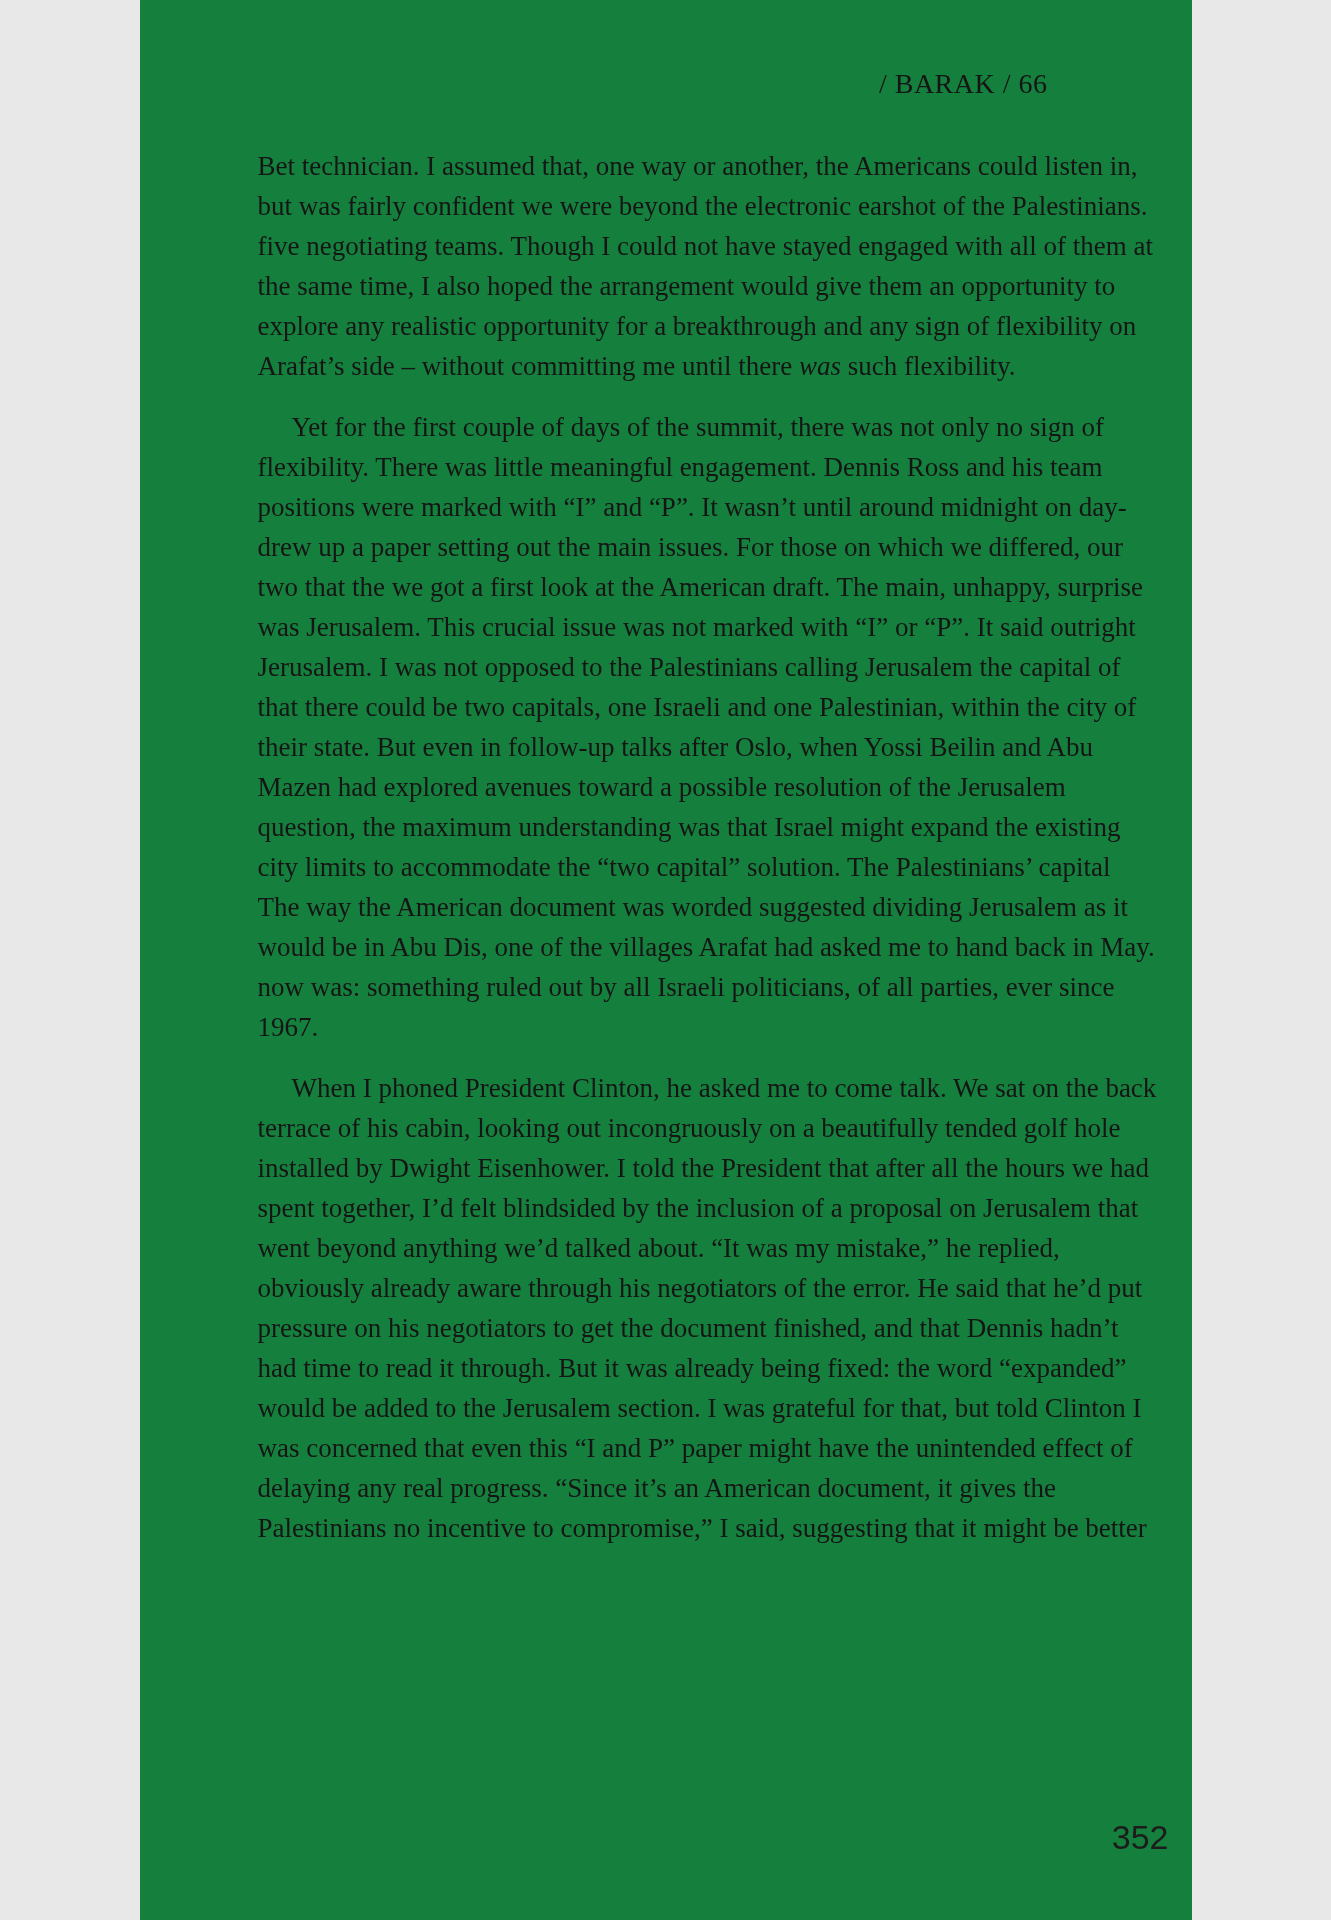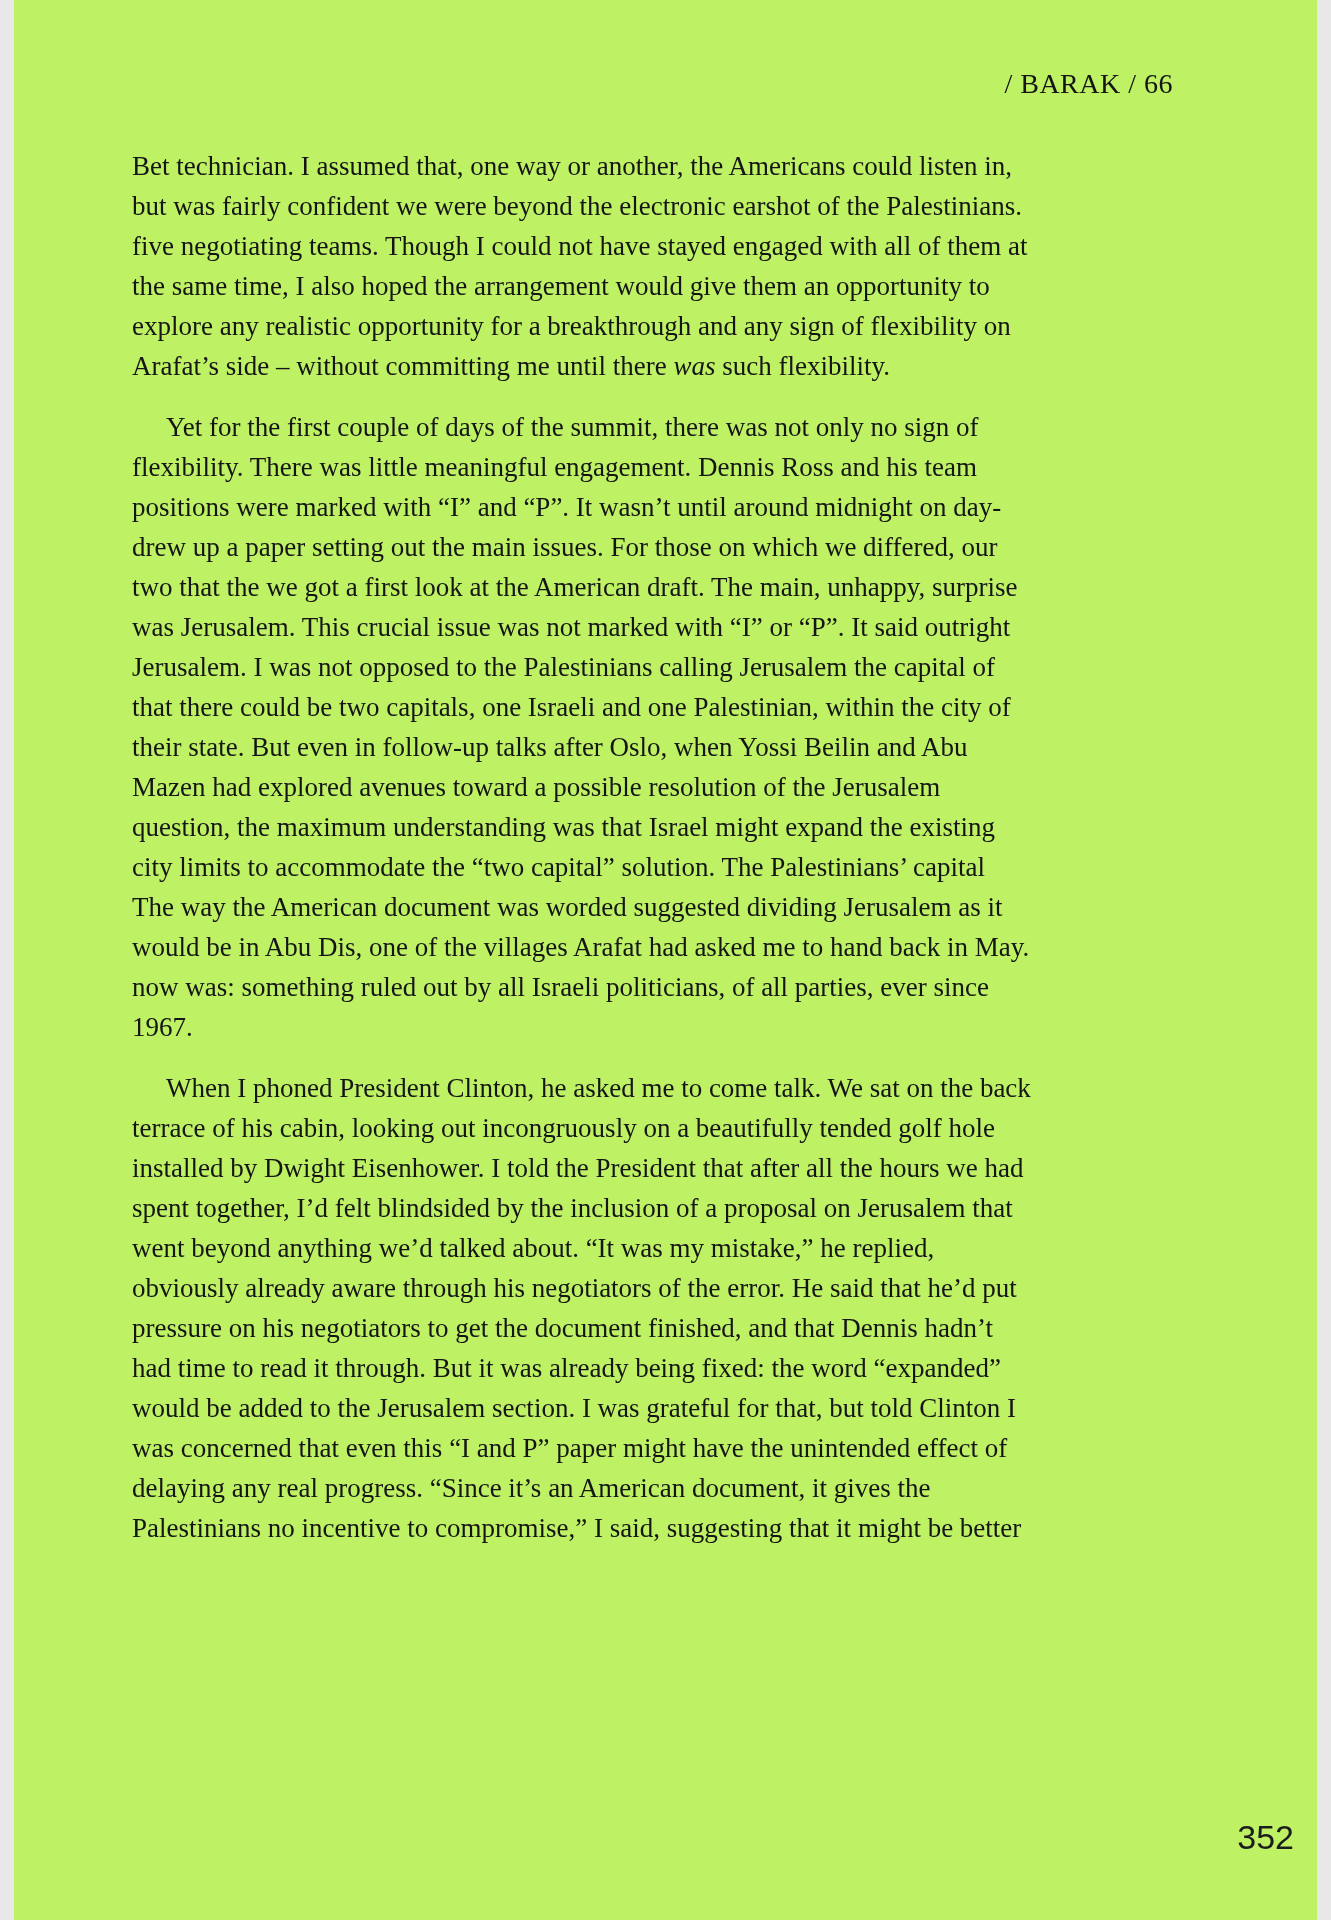--- a/index.html
+++ b/index.html
@@ -1,21 +1,21 @@
 <!DOCTYPE html>
 <html><head>
 <meta charset="utf-8">
 <style>
   * { margin: 0; padding: 0; box-sizing: border-box; }
   html, body { background: #e8e8e8; }
   .page {
     position: relative;
-    width: 1303px;
+    width: 1052px;
     height: 1920px;
-    background: #bef264;
+    background: #15803d;
     margin: 0 auto;
     font-family: "Liberation Serif", "DejaVu Serif", serif;
     color: #151515;
     overflow: hidden;
   }
   .running-header {
     position: absolute;
     top: 68px;
     right: 144px;
     font-size: 28px;

